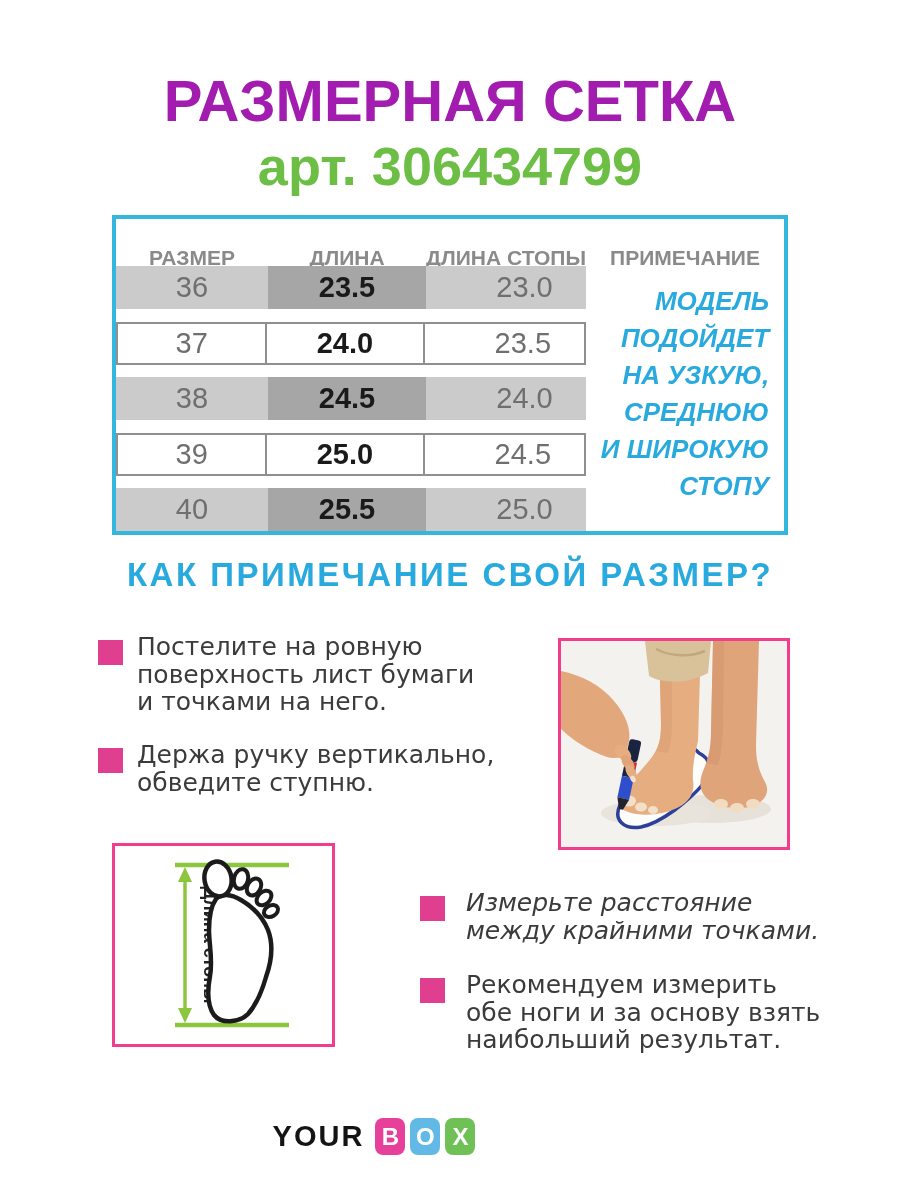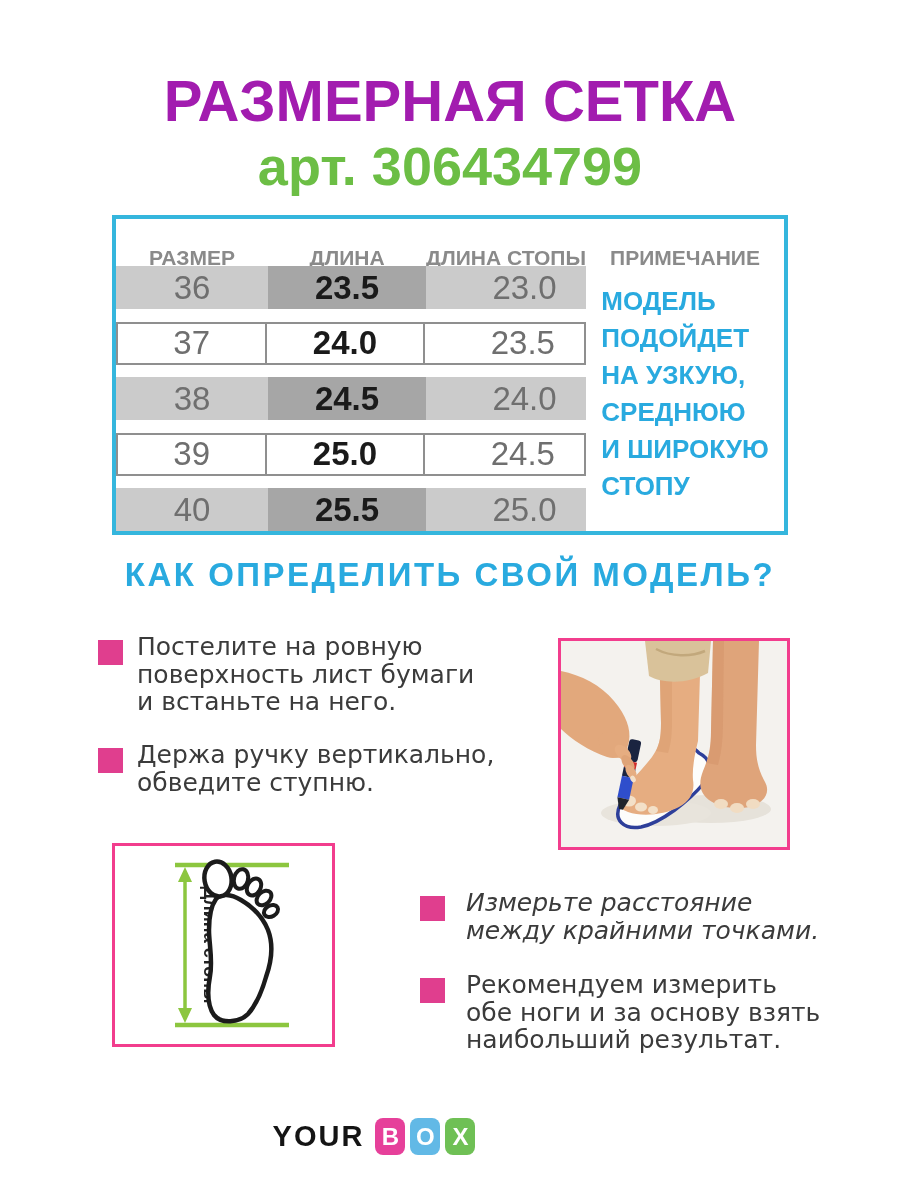--- a/index.html
+++ b/index.html
@@ -22,35 +22,35 @@
     left:112px;top:215px;width:676px;height:320px;
     border:4px solid #35b6dd;box-sizing:border-box;background:#fff;
   }
   .thead{display:flex;padding-top:27px;}
   .th{text-align:center;color:#8a8a8a;font-weight:bold;font-size:21px;line-height:23px;}
   .th .unit{display:block;font-size:18px;line-height:18px;font-weight:bold;color:#8a8a8a;}
   .c1{width:152px;} .c2{width:158px;} .c3{width:160px;} .c4{width:198px;}
   .rows-wrap{position:absolute;left:0;top:47px;width:470px;}
   .trow{display:flex;height:43px;margin-bottom:12.5px;box-sizing:border-box;}
   .cell{display:flex;align-items:center;justify-content:center;box-sizing:border-box;
-        font-size:33px;color:#6f6f6f;}
+        font-size:29px;color:#6f6f6f;}
   .cell-size{width:152px;} .cell-insole{width:158px;font-weight:bold;color:#1a1a1a;}
   .cell-foot{width:160px;padding-left:37px;}
   .row-gray .cell-size,.row-gray .cell-foot{background:#cbcbcb;}
   .row-gray .cell-insole{background:#a6a6a6;}
   .row-white{border:2px solid #8f8f8f;background:#fff;}
   .row-white .cell-size,.row-white .cell-insole{border-right:2px solid #8f8f8f;}
   .row-white .cell-size{width:150px;}
   .note-cell{
     position:absolute;left:470px;top:42px;width:198px;height:266px;
     display:flex;align-items:center;justify-content:center;
   }
   .note-text{
-    white-space:pre-line;text-align:left;color:#29aadf;
-    font-weight:bold;font-size:26px;line-height:37px;
+    white-space:pre-line;text-align:right;color:#29aadf;
+    font-weight:bold;font-size:26px;line-height:37px;font-style:italic;
   }
   
   .section-heading{
     top:556px;left:0;width:900px;text-align:center;
     font-size:33px;font-weight:bold;color:#29aadf;letter-spacing:2.5px;
   }
   .bullet{width:25px;height:25px;background:#e03e8e;}
   .step-text{
     white-space:pre-line;color:#3b3b3b;font-size:25px;line-height:27.5px;
     font-family:"DejaVu Sans","Liberation Sans",sans-serif;
@@ -126,26 +126,26 @@
   <div class="note-cell">
     <div class="note-text">МОДЕЛЬ
 ПОДОЙДЕТ
 НА УЗКУЮ,
 СРЕДНЮЮ
 И ШИРОКУЮ
 СТОПУ</div>
   </div>
 </div>
 
-<div class="abs section-heading">КАК ОПРЕДЕЛИТЬ СВОЙ МОДЕЛЬ?</div>
+<div class="abs section-heading">КАК ПРИМЕЧАНИЕ СВОЙ РАЗМЕР?</div>
 
 <div class="abs bullet sq1"></div>
 <div class="abs step-text tx1">Постелите на ровную
 поверхность лист бумаги
-и встаньте на него.</div>
+и точками на него.</div>
 
 <div class="abs bullet sq2"></div>
 <div class="abs step-text tx2">Держа ручку вертикально,
 обведите ступню.</div>
 
 <div class="abs photo-box">
   <svg width="226" height="206" viewBox="0 0 226 206">
     <rect x="0" y="0" width="226" height="206" fill="#f4f2ee"></rect>
     <ellipse cx="150" cy="168" rx="60" ry="14" fill="#e6e2da"></ellipse>
     <ellipse cx="95" cy="172" rx="55" ry="13" fill="#e8e4dc"></ellipse>

